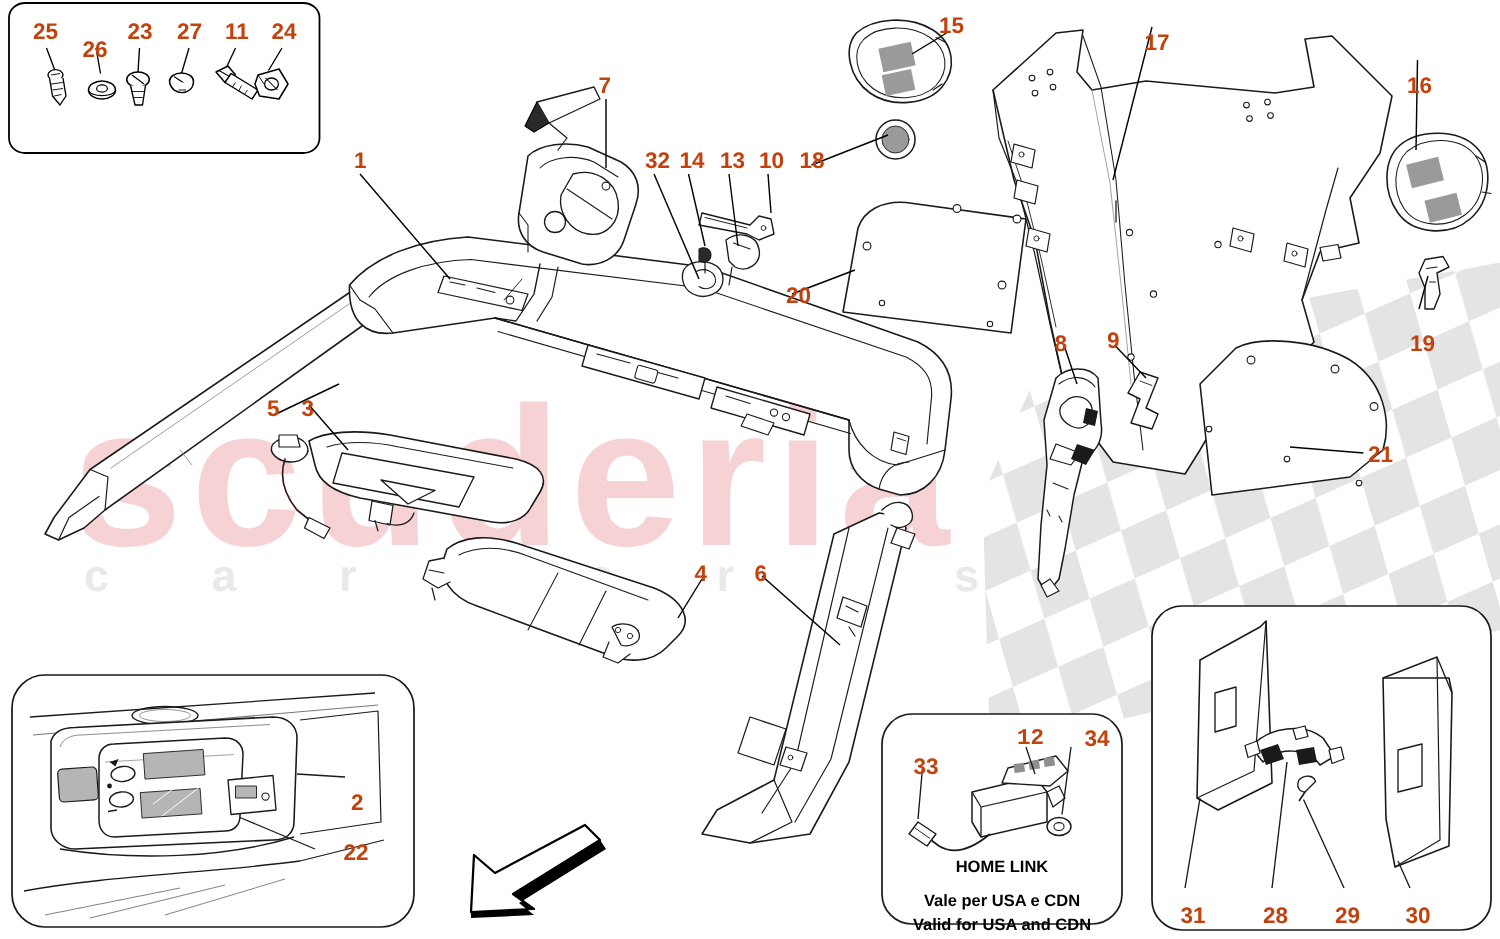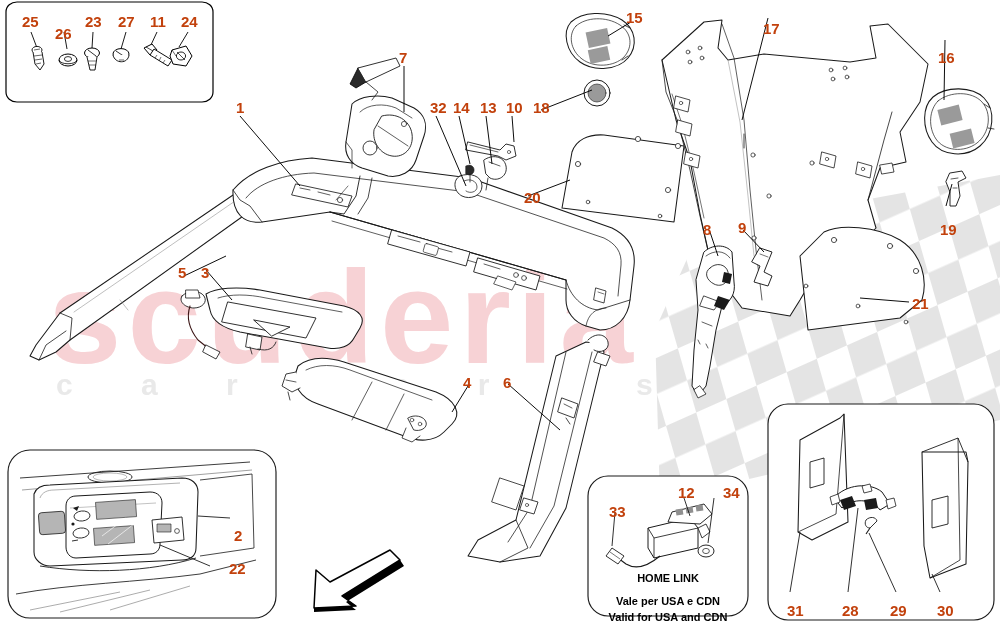--- a/index.html
+++ b/index.html
@@ -579,21 +579,21 @@
   <div class="num" style="left:738px; top:220px;">9</div>
   <div class="num" style="left:178px; top:265px;">5</div>
   <div class="num" style="left:201px; top:265px;">3</div>
   <div class="num" style="left:463px; top:375px;">4</div>
   <div class="num" style="left:503px; top:375px;">6</div>
 
   <div class="num" style="left:234px; top:528px;">2</div>
   <div class="num" style="left:229px; top:561px;">22</div>
 
   <div class="num" style="left:609px; top:504px;">33</div>
-  <div class="num" style="left:678px; top:485px;">12</div>
+  <div class="num" style="left:678px; top:485px;font-family:Liberation Mono, monospace;">12</div>
   <div class="num" style="left:723px; top:485px;">34</div>
 
   <div class="num" style="left:787px; top:603px;">31</div>
   <div class="num" style="left:842px; top:603px;">28</div>
   <div class="num" style="left:890px; top:603px;">29</div>
   <div class="num" style="left:937px; top:603px;">30</div>
 
 
   <div class="boxlabel hl-title" style="left:588px; width:160px; top:572px;">HOME LINK</div>
   <div class="boxlabel hl-title" style="left:588px; width:160px; top:595px;">Vale per USA e CDN</div>

